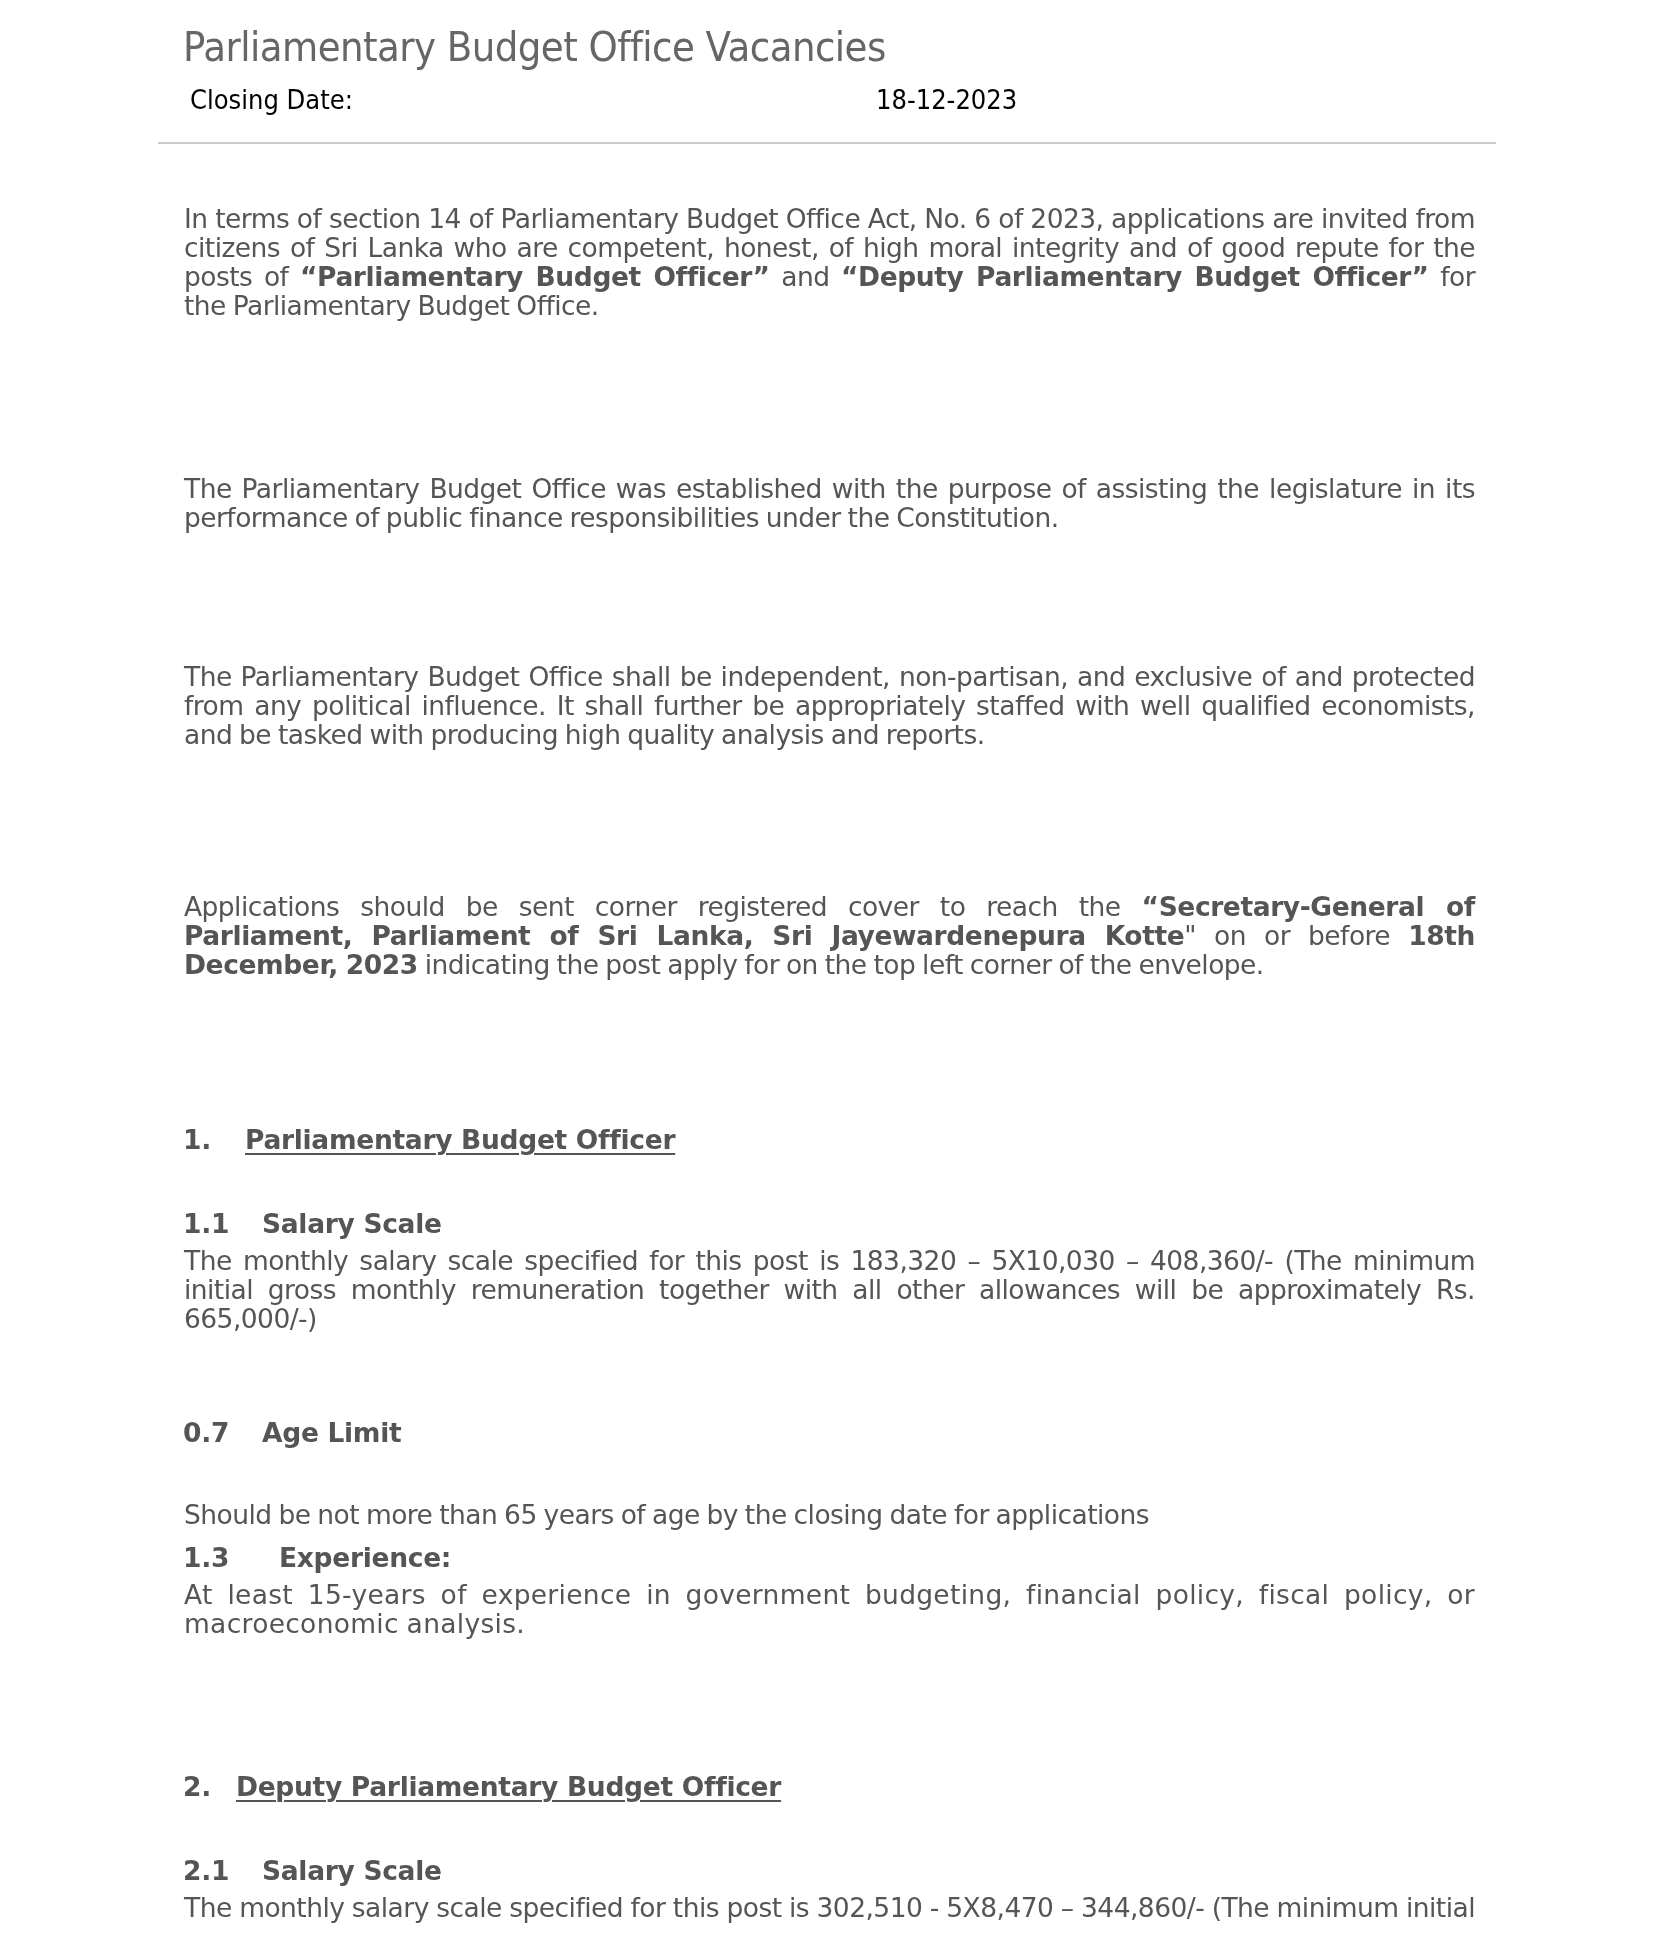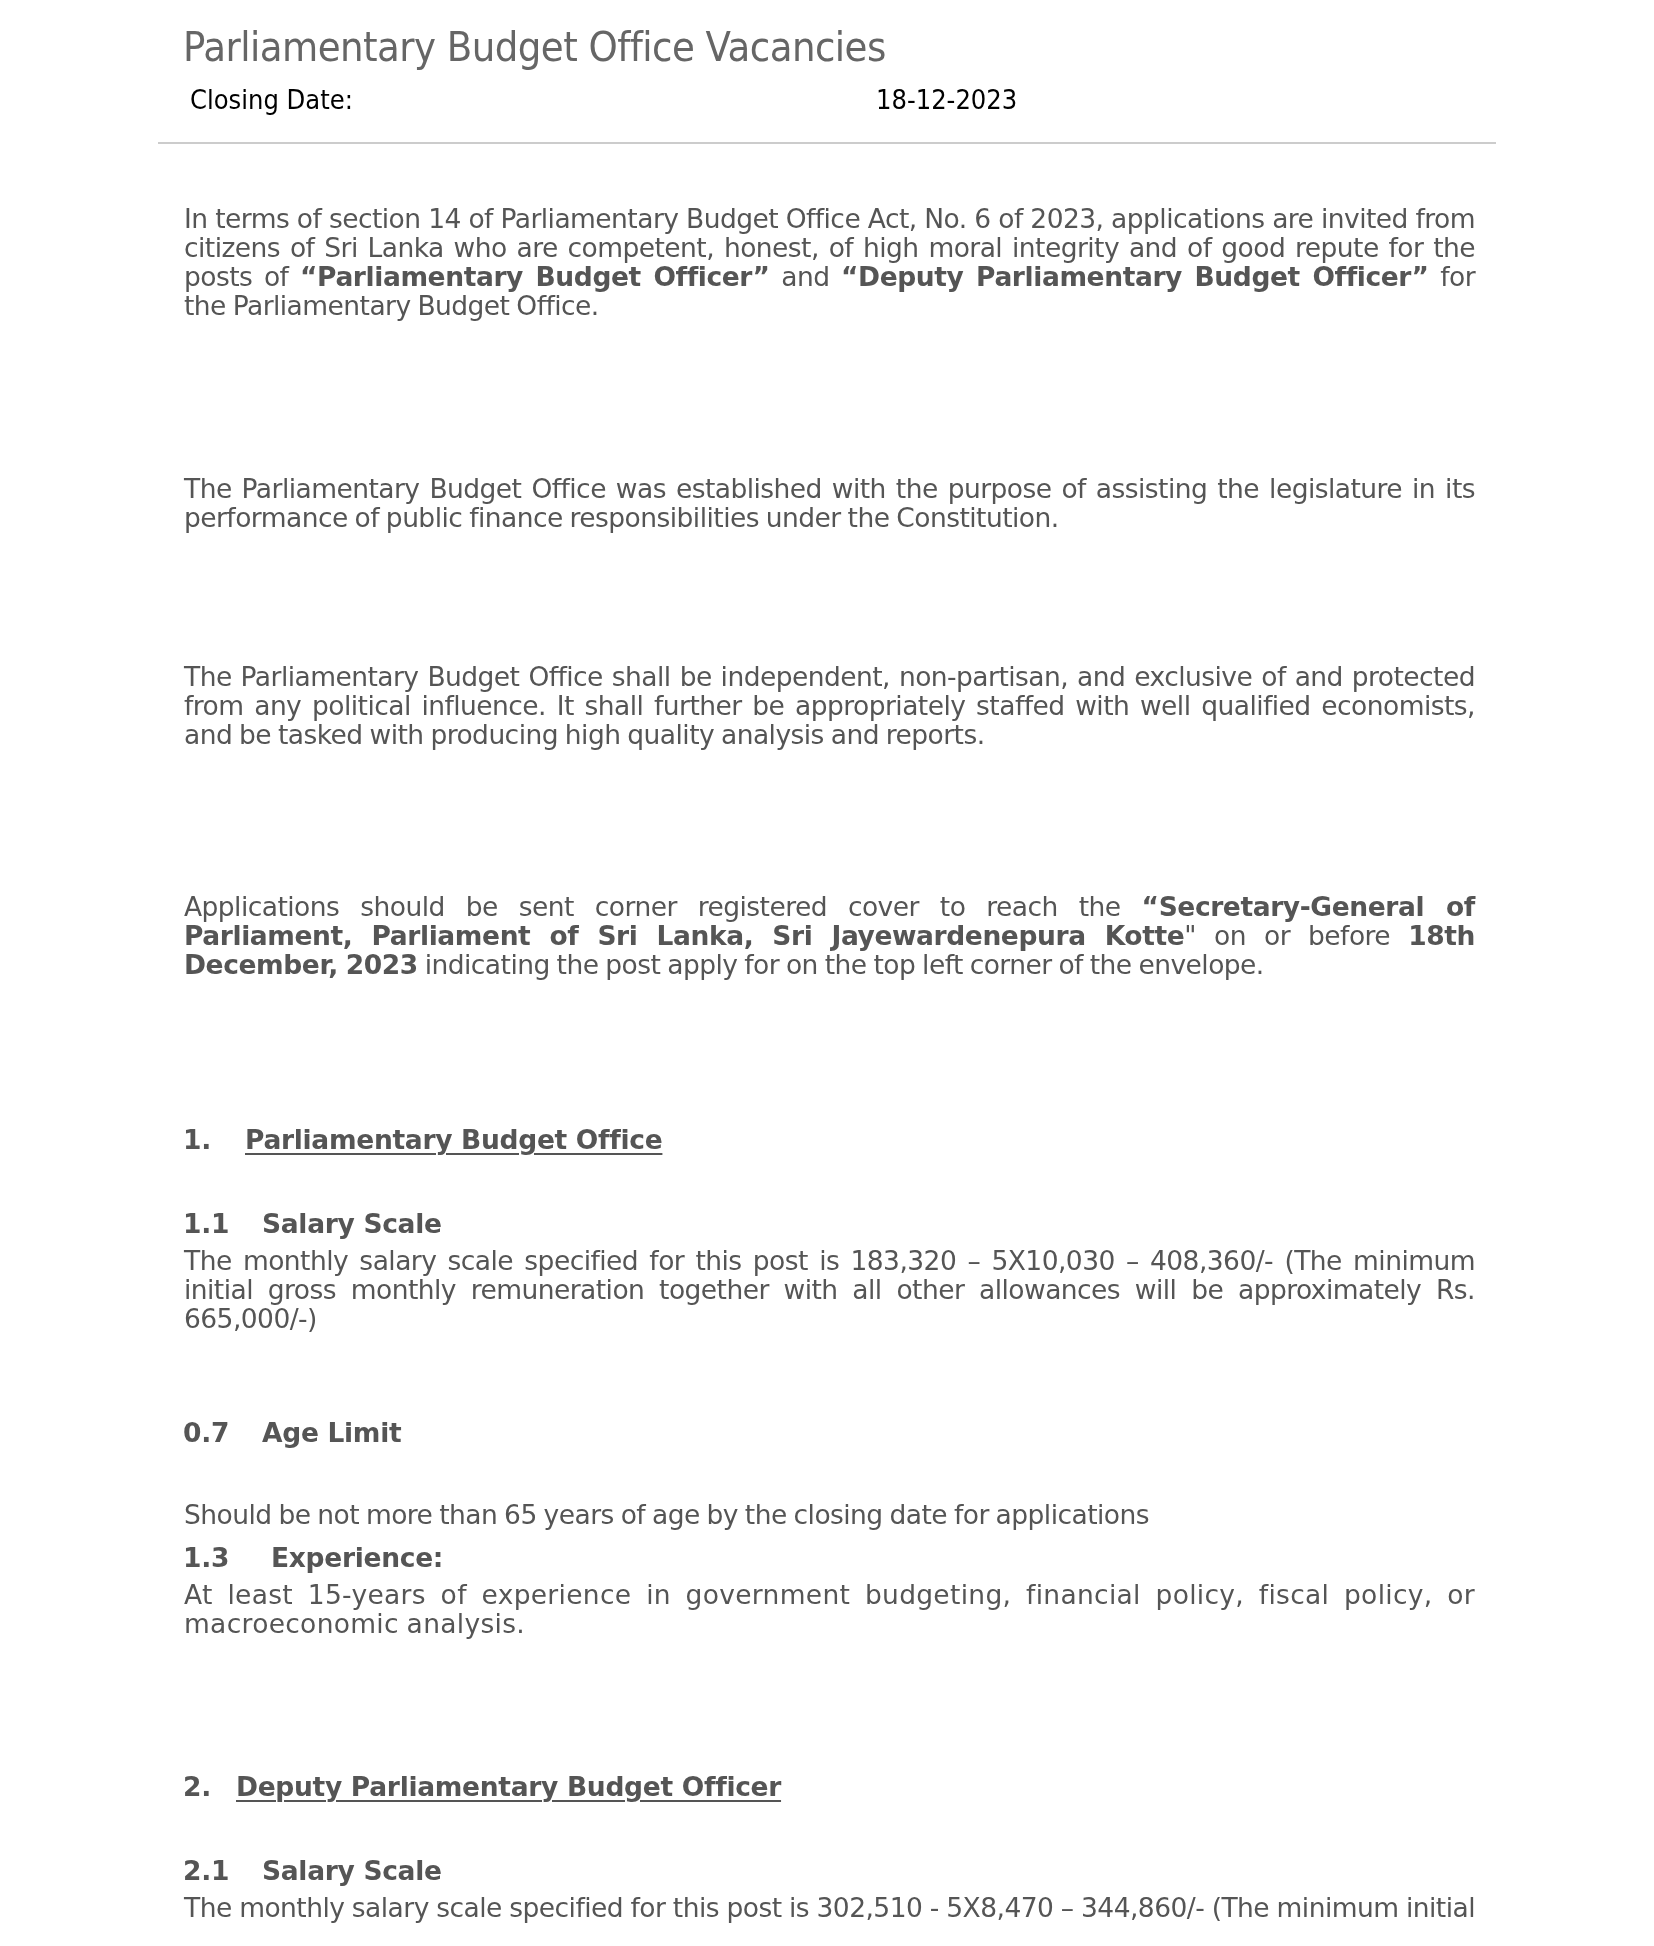--- a/index.html
+++ b/index.html
@@ -121,38 +121,38 @@
 <p class="block" style="top:203px;"><span>In terms of section 14 of Parliamentary Budget Office Act, No. 6 of 2023, applications are invited from citizens of Sri Lanka who are competent, honest, of high moral integrity and of good repute for the posts of </span><b>“Parliamentary Budget Officer”</b><span> and </span><b>“Deputy Parliamentary Budget Officer”</b><span> for the Parliamentary Budget Office.</span></p>
 
 <p class="block" style="top:473px;">The Parliamentary Budget Office was established with the purpose of assisting the legislature in its performance of public finance responsibilities under the Constitution.</p>
 
 <p class="block" style="top:661px;">The Parliamentary Budget Office shall be independent, non-partisan, and exclusive of and protected from any political influence. It shall further be appropriately staffed with well qualified economists, and be tasked with producing high quality analysis and reports.</p>
 
 <p class="block" style="top:891px;"><span>Applications should be sent corner registered cover to reach the </span><b>“Secretary-General of Parliament, Parliament of Sri Lanka, Sri Jayewardenepura Kotte</b><span>" on or before </span><b>18th December, 2023</b><span> indicating the post apply for on the top left corner of the envelope.</span></p>
 
 <div class="heading" style="top:1119px;">
   <span class="num">1.</span>
-  <span class="label ul" style="left:62px;">Parliamentary Budget Office</span>
+  <span class="label ul" style="left:62px;">Parliamentary Budget Officer</span>
 </div>
 
 <div class="heading" style="top:1203px;text-align:center;">
   <span class="num">1.1</span>
   <span class="label" style="left:79px;">Salary Scale</span>
 </div>
 <p class="block" style="top:1245px;">The monthly salary scale specified for this post is 183,320 – 5X10,030 – 408,360/- (The minimum initial gross monthly remuneration together with all other allowances will be approximately Rs. 665,000/-)</p>
 
 <div class="heading" style="top:1412px;">
   <span class="num">0.7</span>
   <span class="label" style="left:79px;">Age Limit</span>
 </div>
 <p class="block" style="top:1499px;">Should be not more than 65 years of age by the closing date for applications</p>
 
 <div class="heading" style="top:1537px;">
   <span class="num">1.3</span>
-  <span class="label" style="left:88px;">Experience:</span>
+  <span class="label" style="left:96px;">Experience:</span>
 </div>
 <p class="block wide" style="top:1579px;">At least 15-years of experience in government budgeting, financial policy, fiscal policy, or macroeconomic analysis.</p>
 
 <div class="heading" style="top:1766px;">
   <span class="num">2.</span>
   <span class="label ul" style="left:53px;">Deputy Parliamentary Budget Officer</span>
 </div>
 
 <div class="heading" style="top:1850px;">
   <span class="num">2.1</span>

